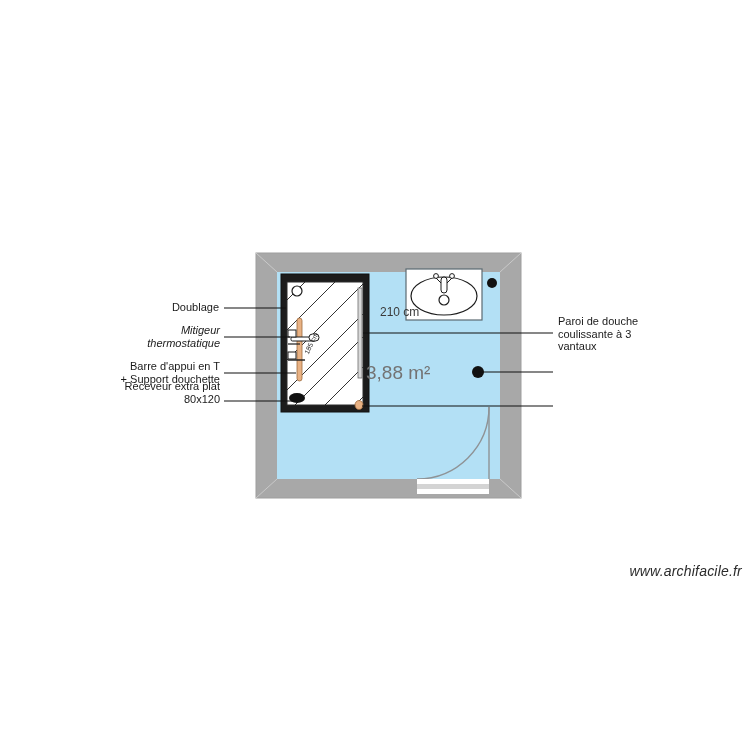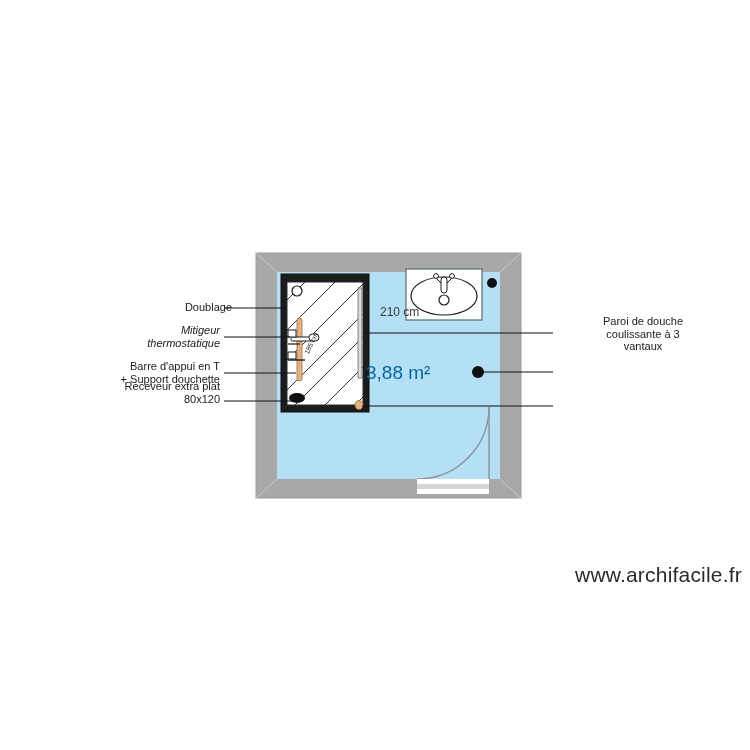--- a/index.html
+++ b/index.html
@@ -39,31 +39,32 @@
     text-align: right;
   }
   .lbl-right {
     text-align: left;
   }
   #watermark {
     position: absolute;
     right: 8px;
     top: 563px;
     font-family: "Liberation Sans", sans-serif;
-    font-size: 21px;
+    font-size: 14px;
     color: #2b2b2b;
     letter-spacing: 0.2px;
+    font-style: italic;
   }
   #area-label {
     position: absolute;
     left: 366px;
     top: 362px;
     font-family: "Liberation Sans", sans-serif;
     font-size: 19px;
-    color: #0369a1;
+    color: #737373;
   }
   #dim-210 {
     position: absolute;
     left: 380px;
     top: 305px;
     font-family: "Liberation Sans", sans-serif;
     font-size: 12px;
     color: #3a3a3a;
   }
   #dim-185 {
@@ -174,32 +175,32 @@
     </g>
 
     <g stroke="#111111" stroke-width="1.2">
       <line x1="363" y1="333" x2="553" y2="333"></line>
       <line x1="478" y1="372" x2="553" y2="372"></line>
       <line x1="362" y1="406" x2="553" y2="406"></line>
     </g>
 
   </svg>
 
-  <div class="lbl lbl-left" style="left:72px; top:301px; width:160px;">Doublage</div>
+  <div class="lbl lbl-left" style="left:59px; top:301px; width:160px;">Doublage</div>
 
   <div class="lbl lbl-left" style="left:60px; top:324px; width:160px;font-style:italic;">Mitigeur
 thermostatique</div>
 
   <div class="lbl lbl-left" style="left:40px; top:360px; width:180px;">Barre d'appui en T
 + Support douchette</div>
 
   <div class="lbl lbl-left" style="left:40px; top:380px; width:180px;">Receveur extra plat
 80x120</div>
 
-  <div class="lbl lbl-right" style="left:558px; top:315px; width:170px;text-align:center;">Paroi de douche
+  <div class="lbl lbl-right" style="left:558px; top:315px; width:170px;">Paroi de douche
 coulissante à 3
 vantaux</div>
 
 
 
   <div id="area-label">3,88 m²</div>
 
   <div id="dim-210">210 cm</div>
 
   <div id="dim-185">185 cm</div>

